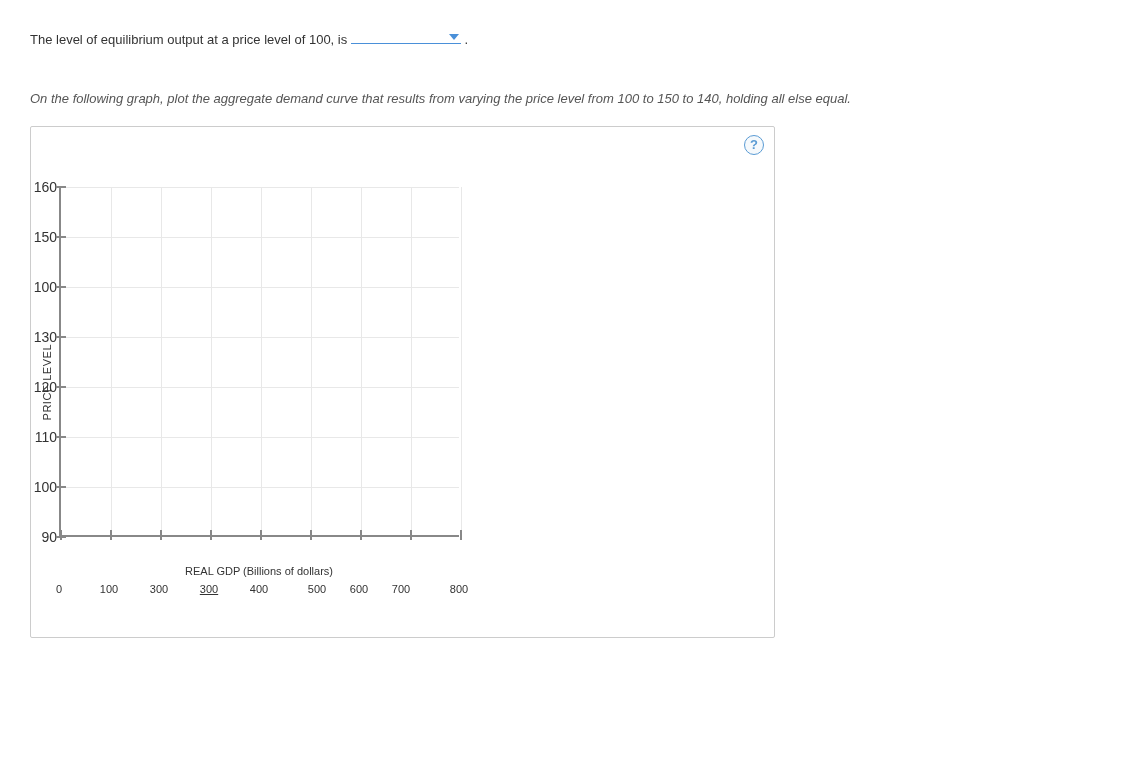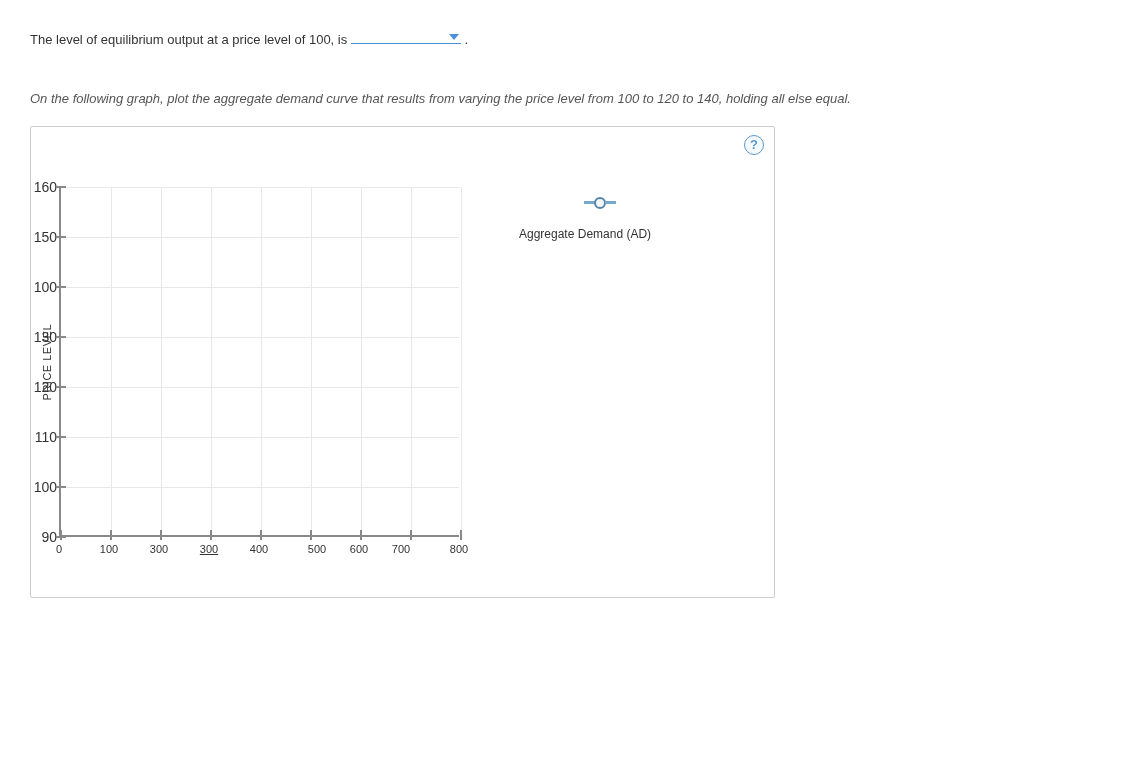--- a/index.html
+++ b/index.html
@@ -186,21 +186,21 @@
 <body>
 
 <div class="question-text">
   <span>The level of equilibrium output at a price level of 100, is </span>
   <span class="dropdown-field">
     <span class="dropdown-arrow"></span>
   </span>
   <span> .</span>
 </div>
 
-<div class="instruction">On the following graph, plot the aggregate demand curve that results from varying the price level from 100 to 120 to 140, holding all else equal.</div>
+<div class="instruction">On the following graph, plot the aggregate demand curve that results from varying the price level from 100 to 150 to 140, holding all else equal.</div>
 
 <div class="graph-panel">
   <div class="help-icon">
     <span>?</span>
   </div>
 
   <div class="chart-region">
     <div class="chart-left">
       <div class="y-axis-title">PRICE LEVEL</div>
       <div class="plot-wrap">
@@ -252,26 +252,19 @@
             <div class="x-tick" style="left: 0px;">0</div>
             <div class="x-tick" style="left: 50px;">100</div>
             <div class="x-tick" style="left: 100px;">300</div>
             <div class="x-tick" style="left: 150px; text-decoration: underline;">300</div>
             <div class="x-tick" style="left: 200px;">400</div>
             <div class="x-tick" style="left: 250px; margin-left: 8px;">500</div>
             <div class="x-tick" style="left: 300px;">600</div>
             <div class="x-tick" style="left: 342px;">700</div>
             <div class="x-tick" style="left: 400px;">800</div>
           </div>
+        <div class="x-axis-title">REAL GDP (Billions of dollars)</div>
       </div>
     </div>
 
-    <div class="legend-region">
-      <div class="legend-marker">
-        <div class="marker-line"></div>
-        <div class="marker-circle"></div>
-        <div class="marker-line"></div>
-      </div>
-      <div class="legend-label">Aggregate Demand (AD)</div>
-    </div>
   </div>
   <div class="chart-bottom-spacer"></div>
 </div>
 
 </body></html>

